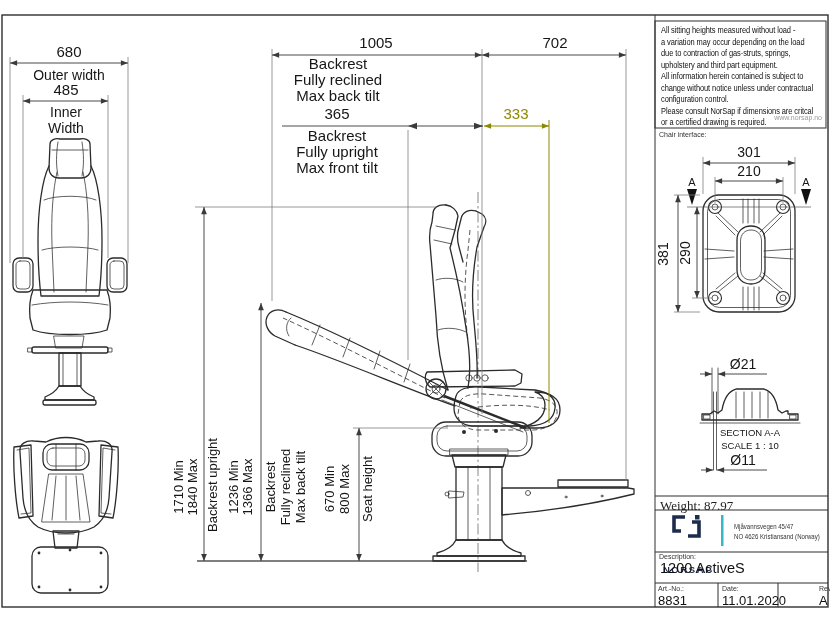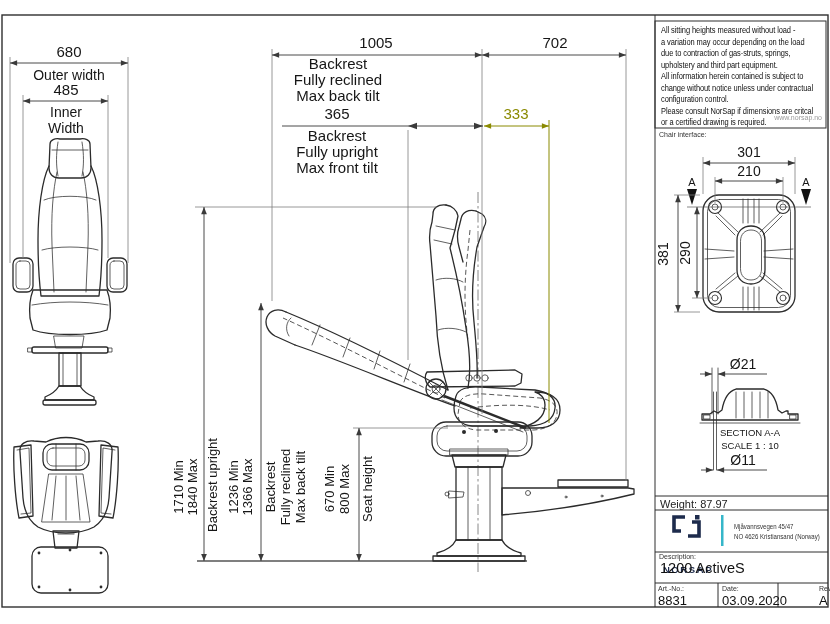--- a/index.html
+++ b/index.html
@@ -21,21 +21,21 @@
   .dl{stroke:#4a4a4a;stroke-width:1;fill:none;}
   .dlY{stroke:#8a8a00;stroke-width:1;fill:none;}
   .el{stroke:#7d7d7d;stroke-width:0.8;fill:none;}
   .fr{stroke:#2f2f2f;stroke-width:1.4;fill:none;}
   .fr2{stroke:#2f2f2f;stroke-width:1;fill:none;}
   .abs{position:absolute;}
   .note-text{font-size:8.8px;line-height:11.55px;color:#101010;white-space:pre-line;
              transform:scaleX(0.85);transform-origin:left top;letter-spacing:-0.1px;}
   .tiny-label{font-size:7px;color:#333;}
   .website{font-size:7px;color:#9a9a9a;text-align:right;}
-  .weight{font-size:11px;color:#222;}
+  .weight{font-size:13px;color:#222;font-family:Liberation Serif, serif;}
   .brand{font-size:9.5px;font-weight:bold;letter-spacing:1.6px;color:#1d2b4c;text-align:center;margin-top:25px;}
   .addr{font-size:7.6px;line-height:9.5px;color:#333;white-space:pre-line;
         transform:scaleX(0.8);transform-origin:left top;}
   .desc-val{font-size:14.5px;color:#111;}
   .cell-val{font-size:13px;color:#111;}
   .r{text-align:left;margin-left:39px;}
 </style>
 </head>
 <body>
 
@@ -323,18 +323,18 @@
 <div class="abs brand" style="left:662px;top:539px;width:52px;">NORSAP</div>
 <div class="abs addr" style="left:734px;top:522px;width:118px;"><span>Mjåvannsvegen 45/47</span><br><span>NO 4626  Kristiansand (Norway)</span></div>
 
 <div class="abs tiny-label" style="left:659px;top:553px;">Description:</div>
 <div class="abs desc-val" style="left:660px;top:560px;">1200 ActiveS</div>
 
 <div class="abs tiny-label" style="left:658px;top:585px;">Art.-No.:</div>
 <div class="abs cell-val" style="left:658px;top:593px;">8831</div>
 
 <div class="abs tiny-label" style="left:722px;top:585px;">Date:</div>
-<div class="abs cell-val" style="left:722px;top:593px;">03.09.2020</div>
+<div class="abs cell-val" style="left:722px;top:593px;">11.01.2020</div>
 
 <div class="abs tiny-label r" style="left:780px;top:585px;width:44px;">Revision:</div>
 <div class="abs cell-val r" style="left:780px;top:593px;width:42px;">A 1</div>
 
 </div>
 
 </body></html>

